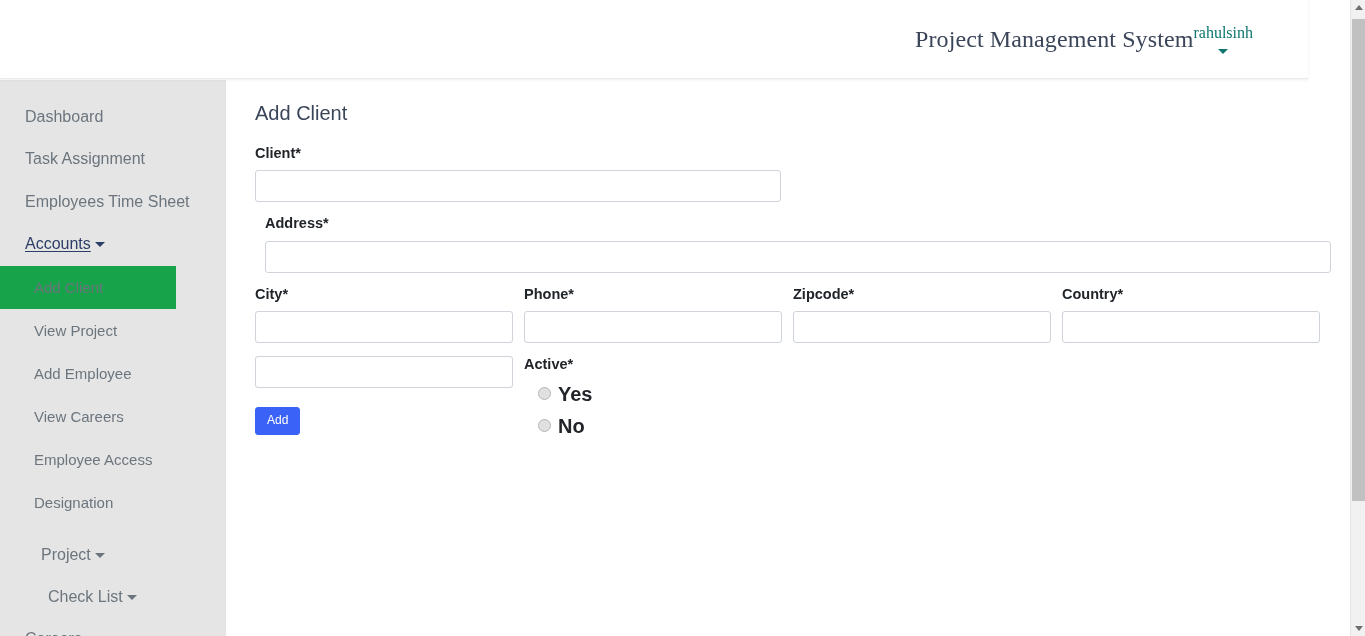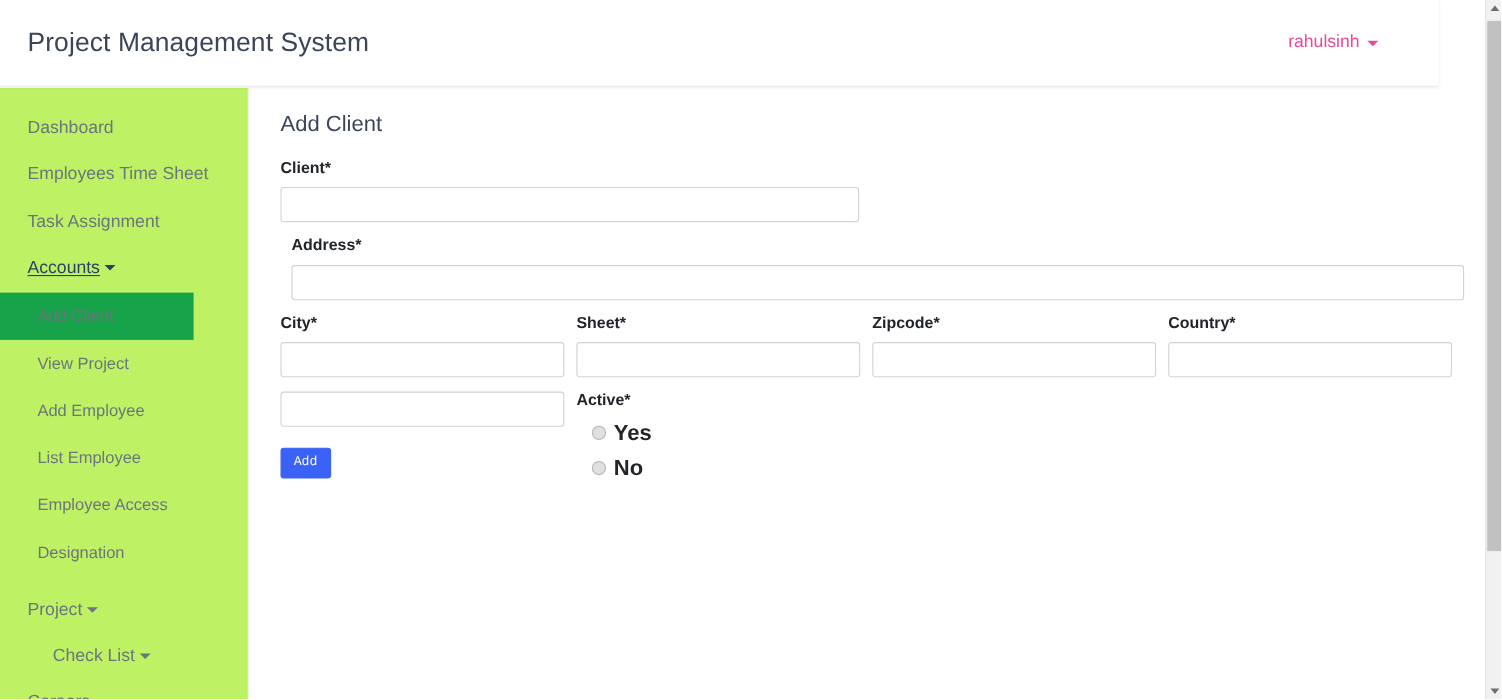--- a/index.html
+++ b/index.html
@@ -23,57 +23,59 @@
   .navbar {
     position: absolute;
     top: 0; left: 0;
     width: 1308px;
     height: 79px;
     background: #ffffff;
     border-bottom: 1px solid #e9ecef;
     box-shadow: 0 1px 3px rgba(0,0,0,0.07);
     display: flex;
     align-items: center;
-    justify-content: space-between;
+    justify-content: flex-end;
     padding: 0 25px 0 25px;
     z-index: 5;
+    font-family: Liberation Serif, serif;
   }
   .brand {
     font-size: 24px;
     color: #3b4559;
     font-weight: 400;
     letter-spacing: 0.1px;
     line-height: 1;
     white-space: nowrap;
   }
   .user-menu {
     display: flex;
     align-items: center;
     gap: 7px;
     font-size: 16px;
-    color: #ec4899;
+    color: #0f766e;
     cursor: pointer;
     padding-right: 30px;
+    flex-direction: column;
   }
   .caret {
     display: inline-block;
     width: 0; height: 0;
     border-left: 5px solid transparent;
     border-right: 5px solid transparent;
     border-top: 5px solid currentColor;
   }
 
   
   .sidebar {
     position: absolute;
     top: 80px;
     left: 0;
     width: 226px;
     height: 556px;
-    background: #bef264;
+    background: #e5e5e5;
     border-right: 1px solid #e3e3e3;
     padding-top: 16px;
     overflow: hidden;
   }
   .nav-link {
     display: block;
     font-size: 16px;
     color: #6c757d;
     padding: 10px 0 10px 25px;
     text-decoration: none;
@@ -182,21 +184,21 @@
     cursor: pointer;
   }
 
   .btn-add {
     margin-top: 19px;
     background: #3b62f6;
     border: 1px solid #3b62f6;
     border-radius: 3px;
     color: #ffffff;
     font-size: 12px;
-    font-family: Liberation Mono, monospace;
+    font-family: Liberation Sans, sans-serif;
     padding: 5px 11px 6px 11px;
     cursor: pointer;
     line-height: 1.2;
   }
 
   
   .scrollbar {
     position: absolute;
     top: 0; right: 0;
     width: 15px;
@@ -239,47 +241,47 @@
   <div class="navbar">
     <div class="brand">Project Management System</div>
     <div class="user-menu">
       <span>rahulsinh</span>
       <span class="caret"></span>
     </div>
   </div>
 
   <div class="sidebar">
     <a class="nav-link">Dashboard</a>
+    <a class="nav-link">Task Assignment</a>
     <a class="nav-link">Employees Time Sheet</a>
-    <a class="nav-link">Task Assignment</a>
 
     <a class="nav-link toggler"><span>Accounts</span><span class="caret"></span></a>
 
     <ul class="sub-list">
       <li>
           <a class="sub-link active">Add Client</a>
         </li>
       <li>
           <a class="sub-link">View Project</a>
         </li>
       <li>
           <a class="sub-link">Add Employee</a>
         </li>
       <li>
-          <a class="sub-link">List Employee</a>
+          <a class="sub-link">View Careers</a>
         </li>
       <li>
           <a class="sub-link">Employee Access</a>
         </li>
       <li>
           <a class="sub-link">Designation</a>
         </li>
     </ul>
 
-    <a class="nav-link toggler" style="color:#6c757d;text-decoration:none;margin-top:10px;"><span>Project</span><span class="caret"></span></a>
+    <a class="nav-link toggler" style="color:#6c757d;text-decoration:none;margin-top:10px;margin-left:16px;"><span>Project</span><span class="caret"></span></a>
 
     <a class="nav-link toggler" style="color:#6c757d;text-decoration:none;padding-left:48px;"><span>Check List</span><span class="caret"></span></a>
 
     <a class="nav-link toggler" style="color:#6c757d;text-decoration:none;"><span>Careers</span></a>
   </div>
 
   <div class="content">
     <h1 class="page-title">Add Client</h1>
 
     <form>
@@ -297,21 +299,21 @@
           <input class="form-control" type="text" placeholder="" style="">
         </div>
       </div>
 
       <div class="form-row">
         <div class="form-group quarter">
           <label class="form-label">City*</label>
           <input class="form-control" type="text" placeholder="" style="">
         </div>
         <div class="form-group quarter">
-          <label class="form-label">Sheet*</label>
+          <label class="form-label">Phone*</label>
           <input class="form-control" type="text" placeholder="" style="">
         </div>
         <div class="form-group quarter">
           <label class="form-label">Zipcode*</label>
           <input class="form-control" type="text" placeholder="" style="">
         </div>
         <div class="form-group quarter">
           <label class="form-label">Country*</label>
           <input class="form-control" type="text" placeholder="" style="">
         </div>

